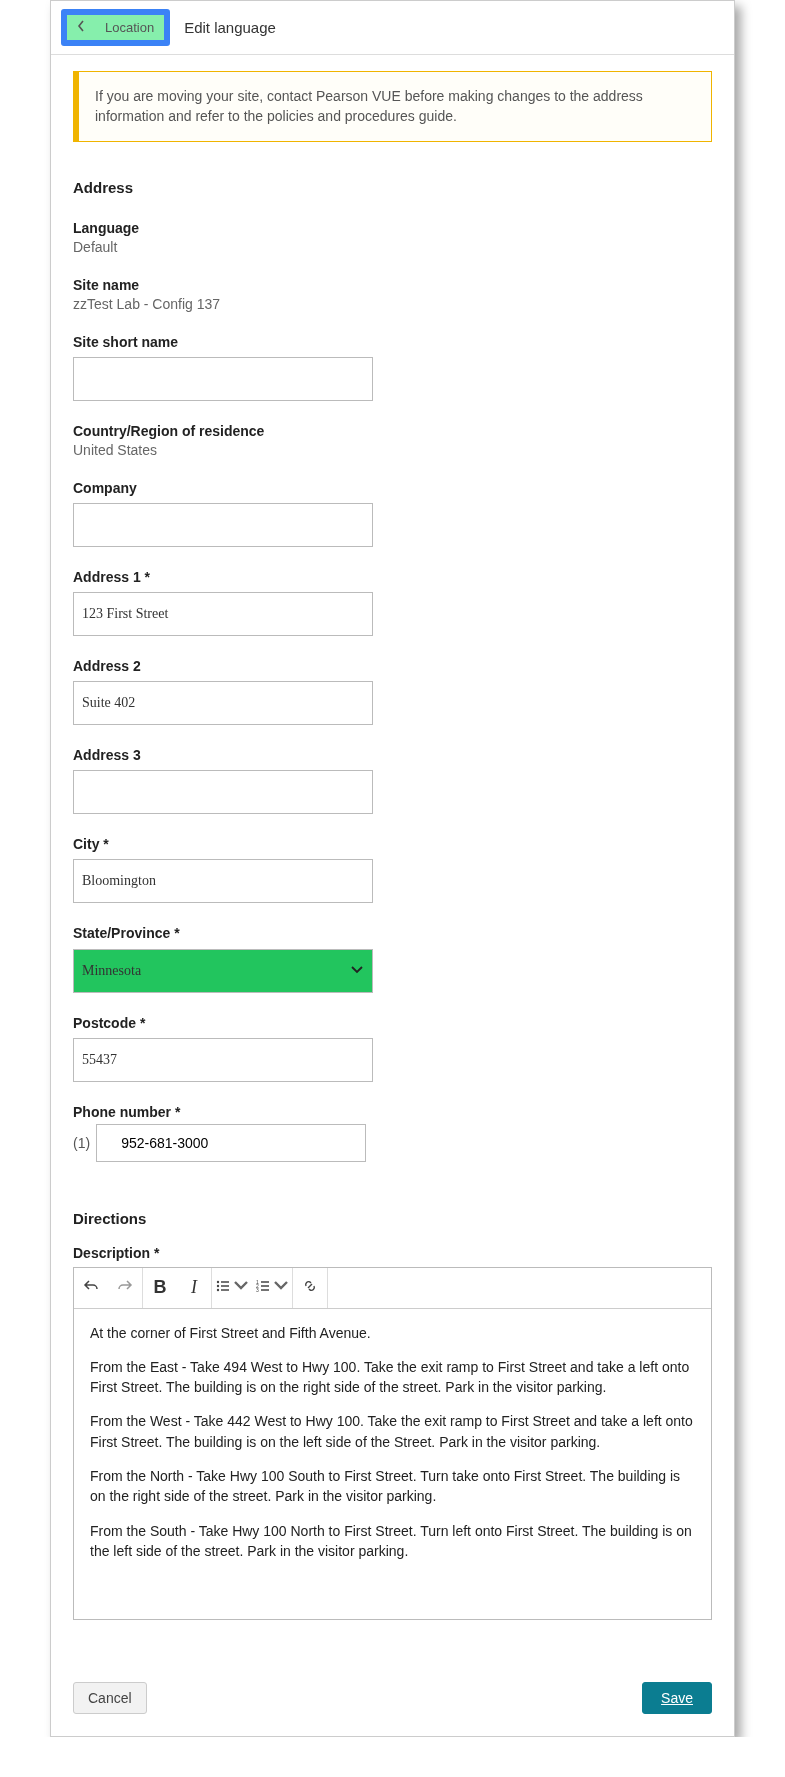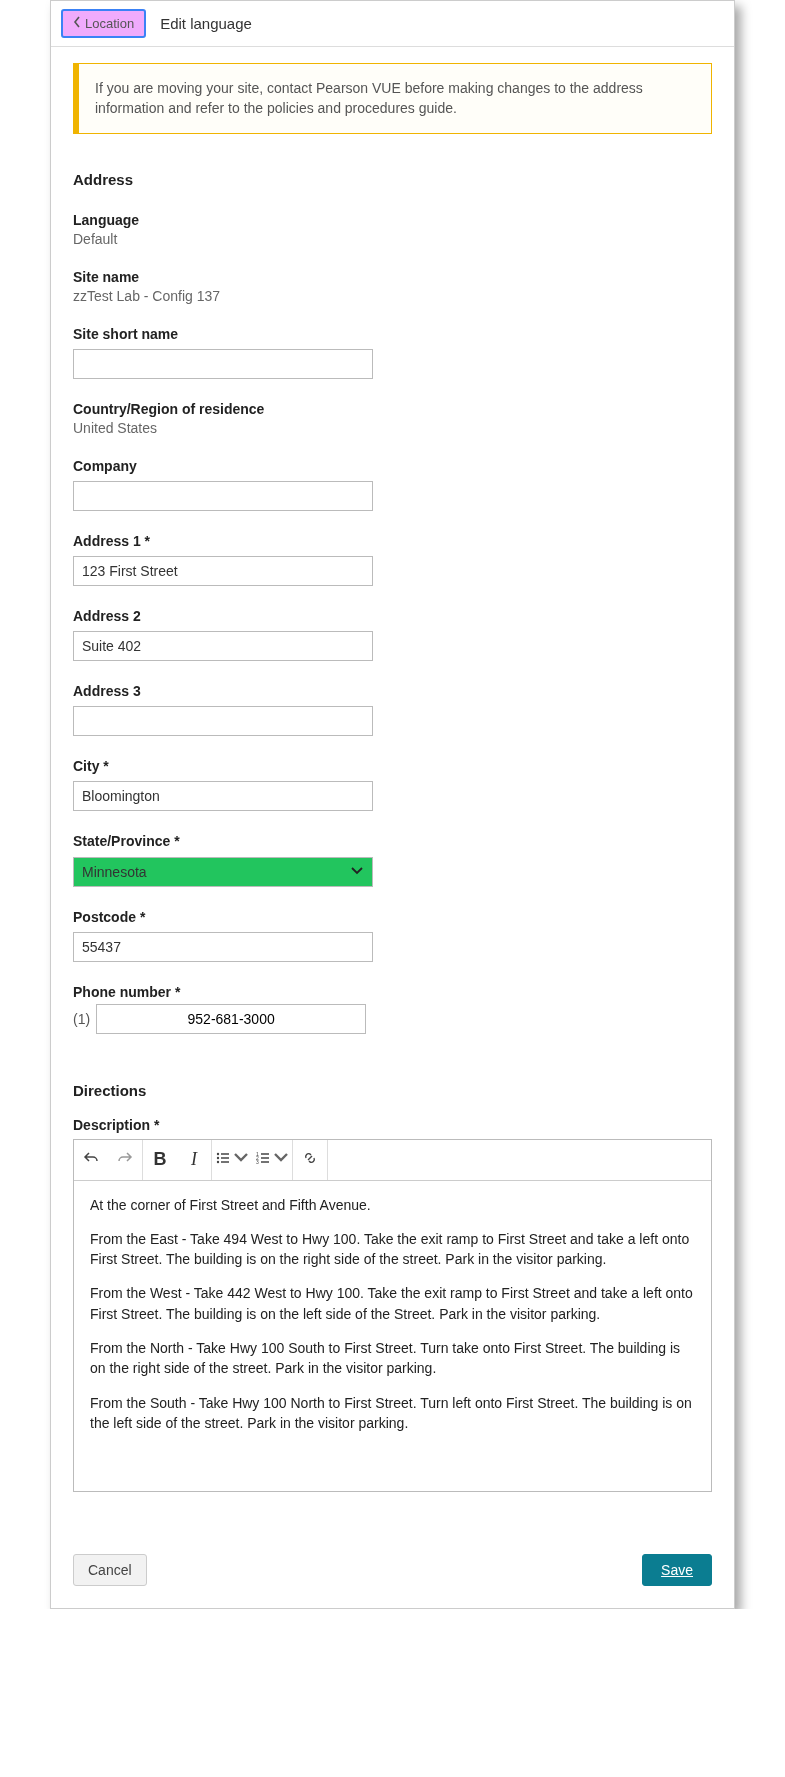--- a/index.html
+++ b/index.html
@@ -20,23 +20,23 @@
   .header {
     display: flex;
     align-items: center;
     padding: 8px 10px;
     border-bottom: 1px solid #ddd;
     gap: 14px;
   }
   .back-btn {
     display: inline-flex;
     align-items: center;
-    gap: 4px;
-    background: #f0abfc;
-    border: 2px solid #3b82f6;
+    gap: 20px;
+    background: #86efac;
+    border: 6px solid #3b82f6;
     border-radius: 3px;
     padding: 5px 10px;
     font-size: 13px;
     color: #555;
     cursor: pointer;
   }
   .back-btn svg { width: 8px; height: 12px; }
   .page-title {
     font-size: 15px;
     color: #333;
@@ -67,26 +67,26 @@
     font-size: 14px;
     margin-bottom: 3px;
     display: block;
   }
   .field-value {
     color: #666;
     font-size: 14px;
   }
   .text-input, .select-input {
     width: 300px;
-    height: 30px;
+    height: 44px;
     border: 1px solid #bbb;
     padding: 4px 8px;
     font-size: 14px;
     color: #333;
-    font-family: Liberation Sans, sans-serif;
+    font-family: Liberation Serif, serif;
     margin-top: 4px;
   }
   .select-wrap {
     position: relative;
     width: 300px;
     margin-top: 4px;
   }
   .select-input {
     width: 100%;
     appearance: none;
@@ -102,26 +102,25 @@
   }
   .phone-row {
     display: flex;
     align-items: center;
     gap: 6px;
     margin-top: 4px;
   }
   .phone-prefix { color: #555; font-size: 14px; }
   .phone-input {
     width: 270px;
-    height: 30px;
+    height: 38px;
     border: 1px solid #bbb;
     padding: 4px 24px;
     font-size: 14px;
     font-family: inherit;
-    text-align: center;
   }
   .editor {
     border: 1px solid #bbb;
     margin-top: 6px;
   }
   .toolbar {
     display: flex;
     border-bottom: 1px solid #ccc;
     background: #fff;
   }

